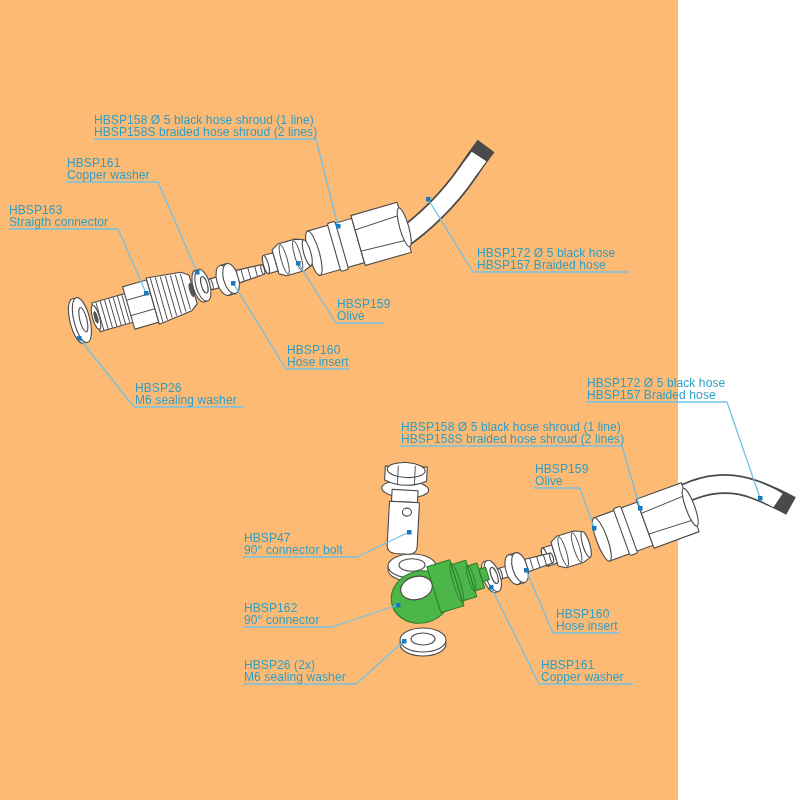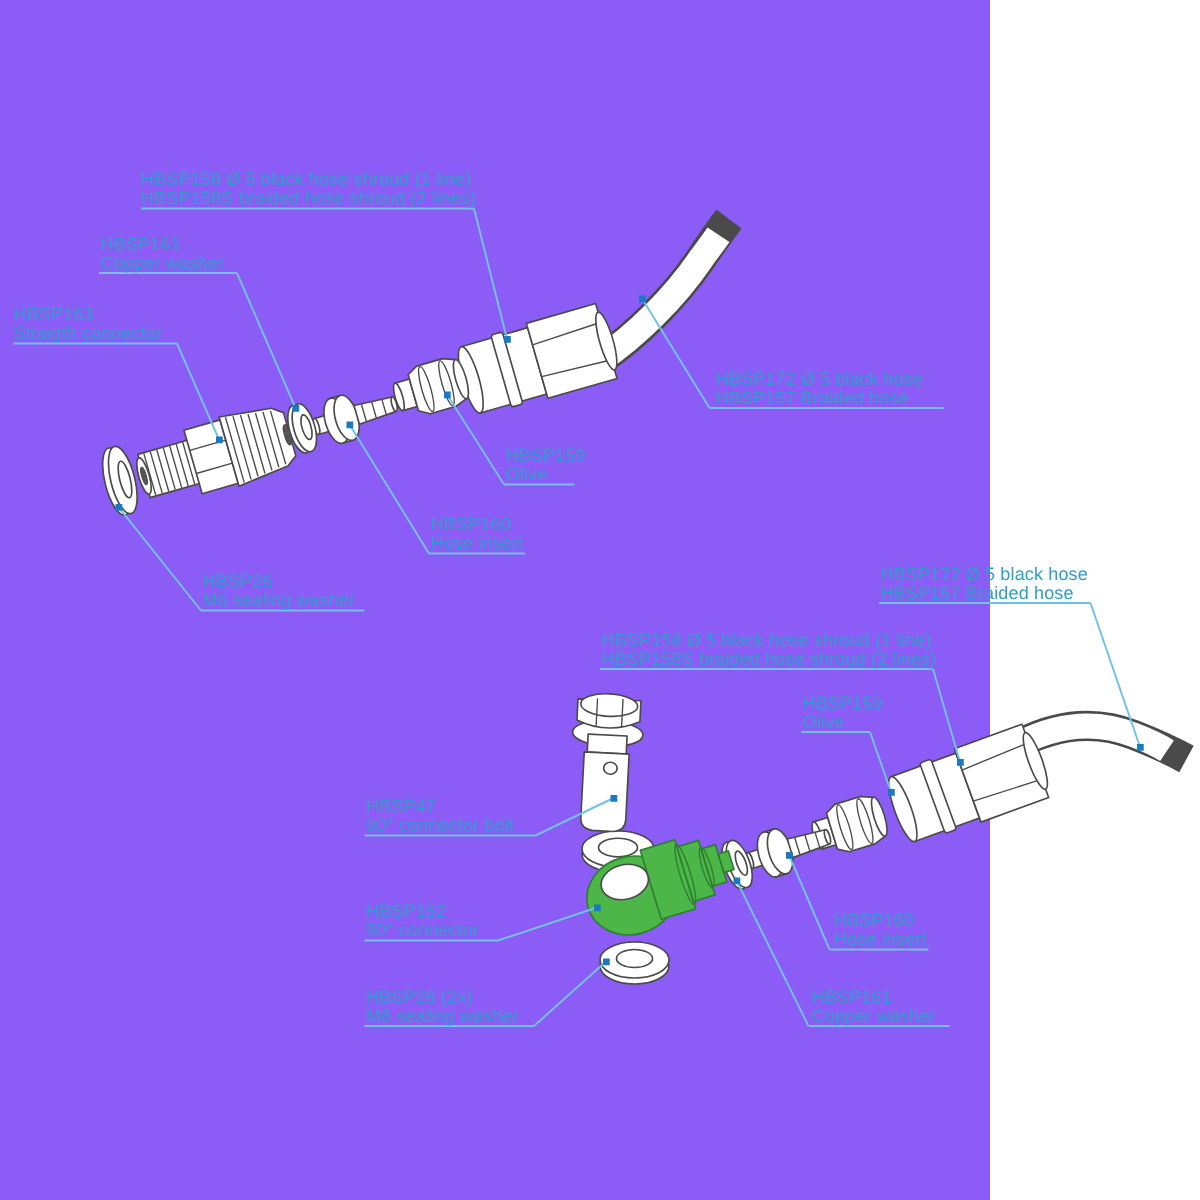--- a/index.html
+++ b/index.html
@@ -1,16 +1,16 @@
 <!DOCTYPE html>
 <html><head>
 <meta charset="utf-8">
 <style>
   html,body{margin:0;padding:0;background:#ffffff;width:800px;height:800px;overflow:hidden;}
-  #stage{position:relative;width:660px;height:800px;background:#8b5cf6;}
+  #stage{position:relative;width:660px;height:800px;background:#fdba74;padding-left:18px;}
   svg{position:absolute;left:0;top:0;}
   .part{fill:#ffffff;stroke:#4a4a4a;stroke-width:1.1;stroke-linejoin:round;}
   .detail{fill:none;stroke:#4a4a4a;stroke-width:0.9;}
   .darkhole{fill:#555;stroke:#4a4a4a;stroke-width:0.8;}
   .green{fill:#4cb648;stroke:#2c7f2e;stroke-width:1.1;stroke-linejoin:round;}
   .greenline{fill:none;stroke:#2c7f2e;stroke-width:0.9;}
   .hose-outer{fill:none;stroke:#4a4a4a;stroke-width:21;}
   .hose-inner{fill:none;stroke:#ffffff;stroke-width:17.5;}
   .hose-outer-b{fill:none;stroke:#4a4a4a;stroke-width:20;}
   .hose-inner-b{fill:none;stroke:#ffffff;stroke-width:16.5;}

